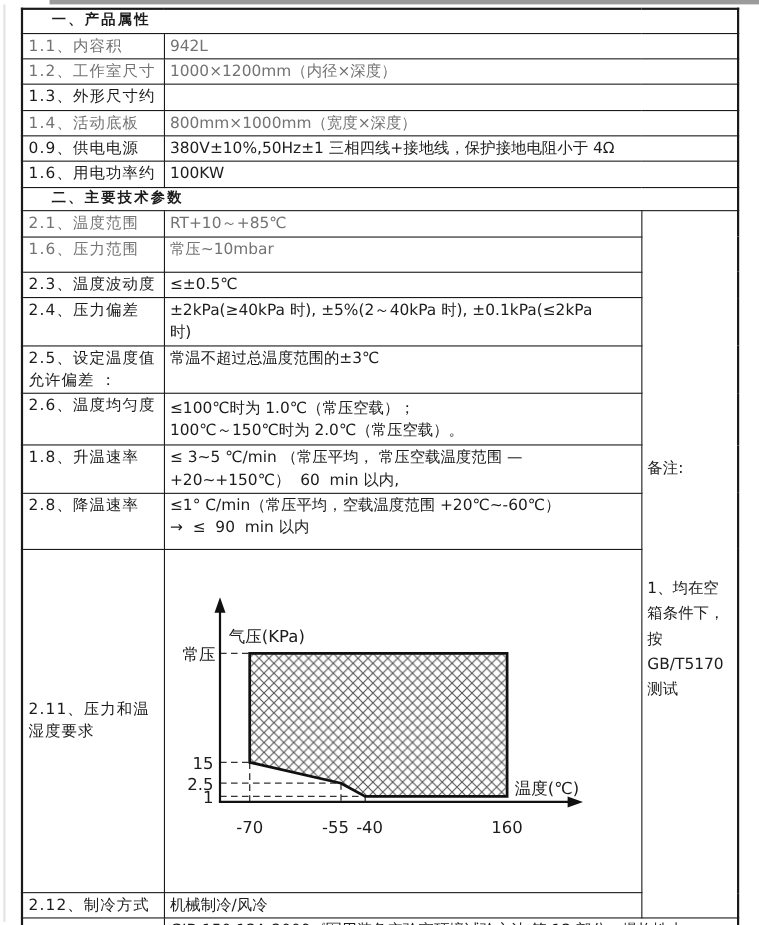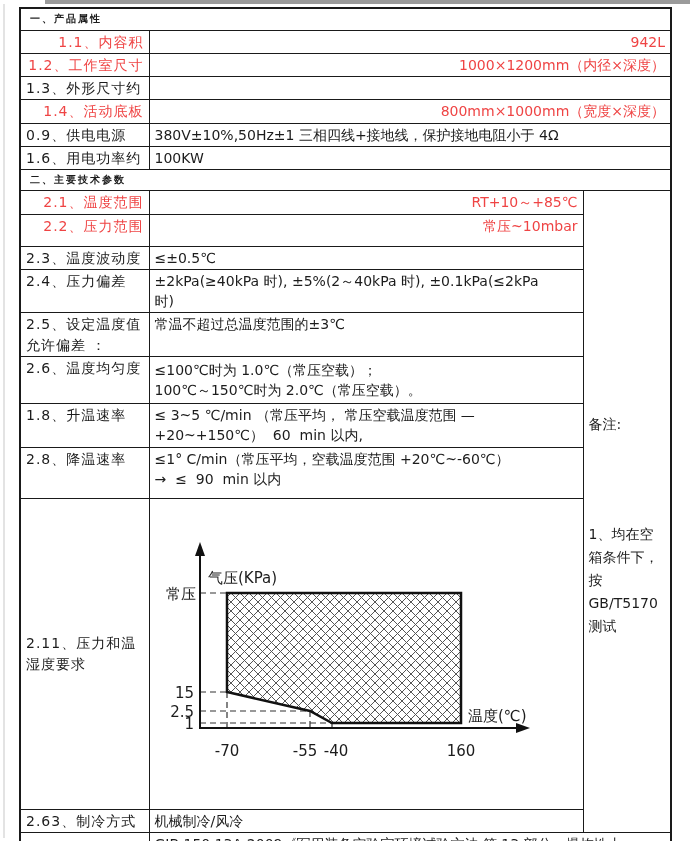--- a/index.html
+++ b/index.html
@@ -4,23 +4,23 @@
 <style>
   html,body{margin:0;padding:0;background:#f6f6f6;}
   .page{position:relative;width:690px;height:841px;background:#ffffff;overflow:hidden;
         font-family:"DejaVu Sans",sans-serif;color:#1c1c1c;}
   .top-band{position:absolute;left:45px;top:0;width:645px;height:4px;background:#9b9b9b;}
   .left-edge{position:absolute;left:3px;top:4px;width:2px;height:834px;background:#e3e3e3;}
   table.spec{position:absolute;left:19px;top:7px;width:651px;border-collapse:collapse;
              table-layout:fixed;border:2px solid #1a1a1a;}
   td{border:1px solid #1a1a1a;padding:1px 5px;font-size:14px;line-height:1.45;
      vertical-align:middle;white-space:pre-wrap;overflow:hidden;}
-  tr.sec td{font-weight:bold;font-size:10px;letter-spacing:2px;padding-left:9px;margin-top:36px;}
+  tr.sec td{font-weight:bold;font-size:13px;letter-spacing:2px;padding-left:26px;margin-top:36px;}
   td.lbl{letter-spacing:1px;}
-  .muted{color:#ef4444;text-align:right;}
+  .muted{color:#737373;}
   td.vtop{vertical-align:top;}
   td.remark-cell{vertical-align:top;padding-top:176px;line-height:1.65;}
   .remark-title{margin-bottom:40px;}
   td.chart-cell{padding:0;vertical-align:top;margin-top:14px;}
   svg text{font-family:"DejaVu Sans",sans-serif;fill:#1c1c1c;}
   .axis{stroke:#111;stroke-width:2;fill:none;}
   .guide{stroke:#333;stroke-width:1.2;stroke-dasharray:6 4;fill:none;}
   .region{fill:url(#hatch);stroke:#111;stroke-width:2.5;}
 </style>
 </head>
@@ -73,21 +73,21 @@
       <td class="lbl muted">2.1、温度范围</td>
       <td class="muted">RT+10～+85℃</td>
       <td rowspan="10" class="remark-cell">
         <div class="remark-title">备注:</div>
         <div>1、均在空箱条件下，按
 GB/T5170
 测试</div>
       </td>
     </tr>
     <tr style="height:32px">
-      <td class="lbl muted vtop">2.2、压力范围</td>
+      <td class="lbl muted vtop">1.6、压力范围</td>
       <td class="muted vtop">常压~10mbar</td>
     </tr>
     <tr style="height:22px">
       <td class="lbl">2.3、温度波动度</td>
       <td>≤±0.5℃</td>
     </tr>
     <tr style="height:41px">
       <td class="lbl vtop">2.4、压力偏差</td>
       <td class="vtop">±2kPa(≥40kPa 时), ±5%(2～40kPa 时), ±0.1kPa(≤2kPa
 时)</td>
@@ -143,21 +143,21 @@
           <text x="44" y="178" font-size="15" text-anchor="end">2.5</text>
           <text x="44" y="190" font-size="15" text-anchor="end">1</text>
           <text x="77" y="217" font-size="15" text-anchor="middle">-70</text>
           <text x="155" y="217" font-size="15" text-anchor="middle">-55</text>
           <text x="186" y="217" font-size="15" text-anchor="middle">-40</text>
           <text x="311" y="217" font-size="15" text-anchor="middle">160</text>
         </svg>
       </td>
     </tr>
     <tr style="height:21px">
-      <td class="lbl">2.63、制冷方式</td>
+      <td class="lbl">2.12、制冷方式</td>
       <td>机械制冷/风冷</td>
     </tr>
     <tr style="height:42px">
       <td class="lbl">2.12、试验标准</td>
       <td colspan="2" class="vtop">GJB 150.13A-2009《军用装备实验室环境试验方法 第 13 部分：爆炸性大
 气试验》</td>
     </tr>
 
   </tbody>
     </table>

